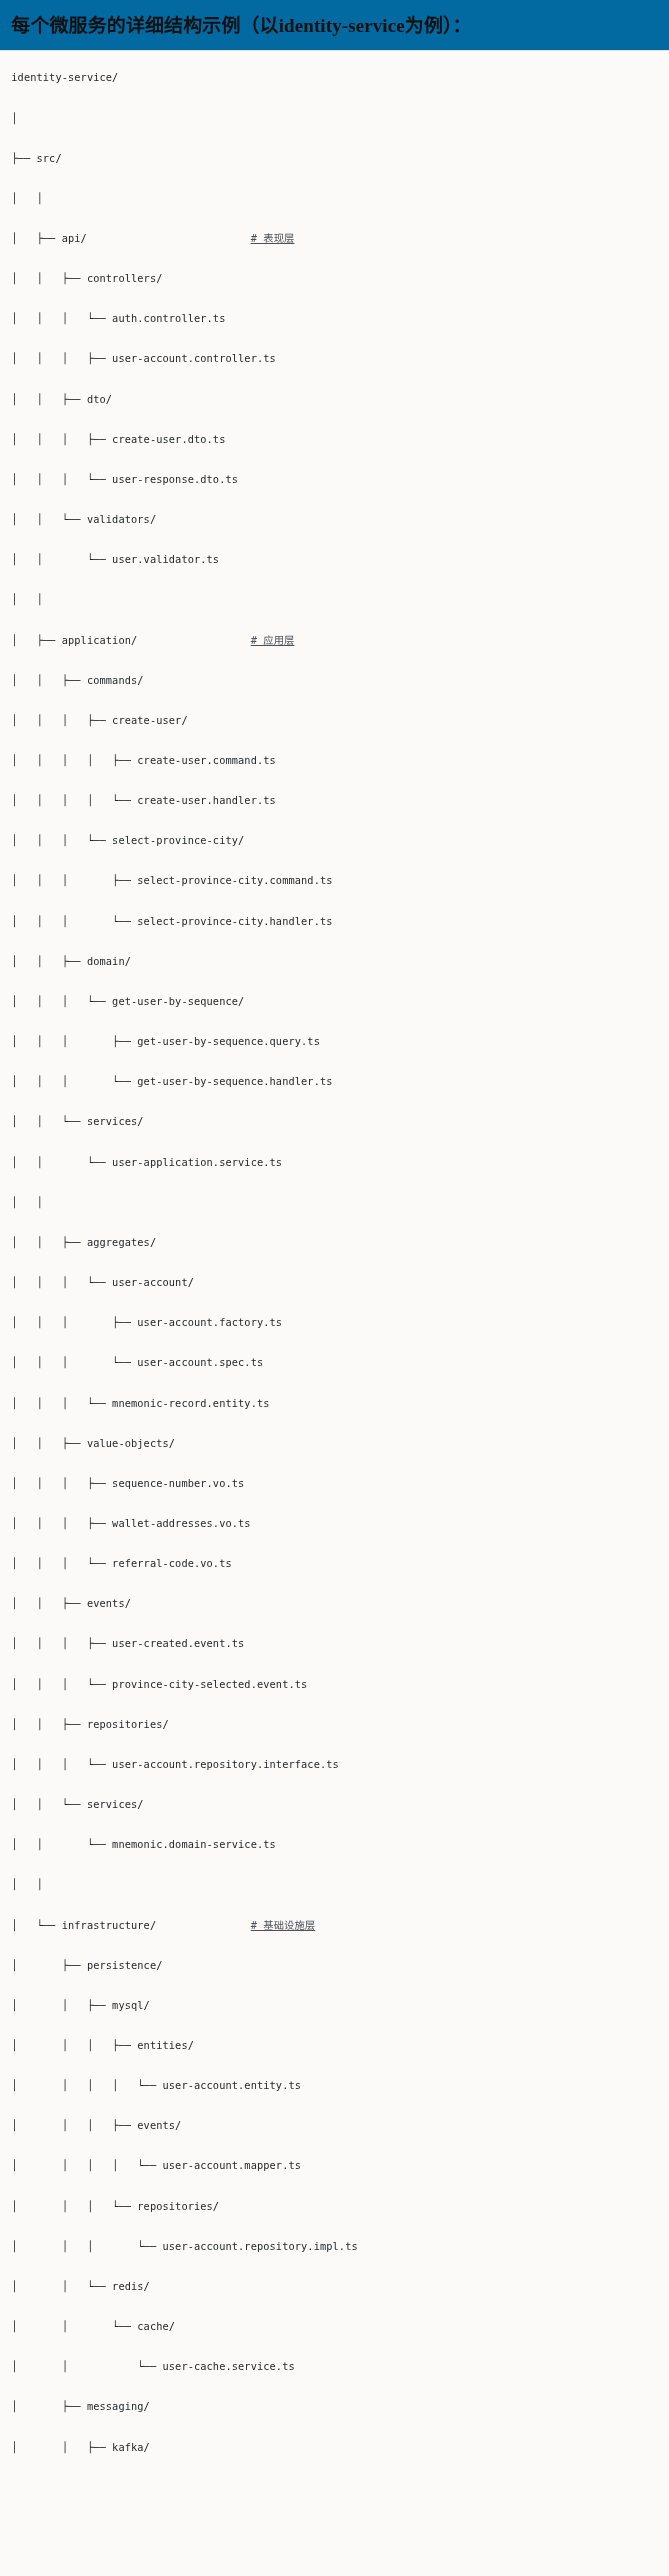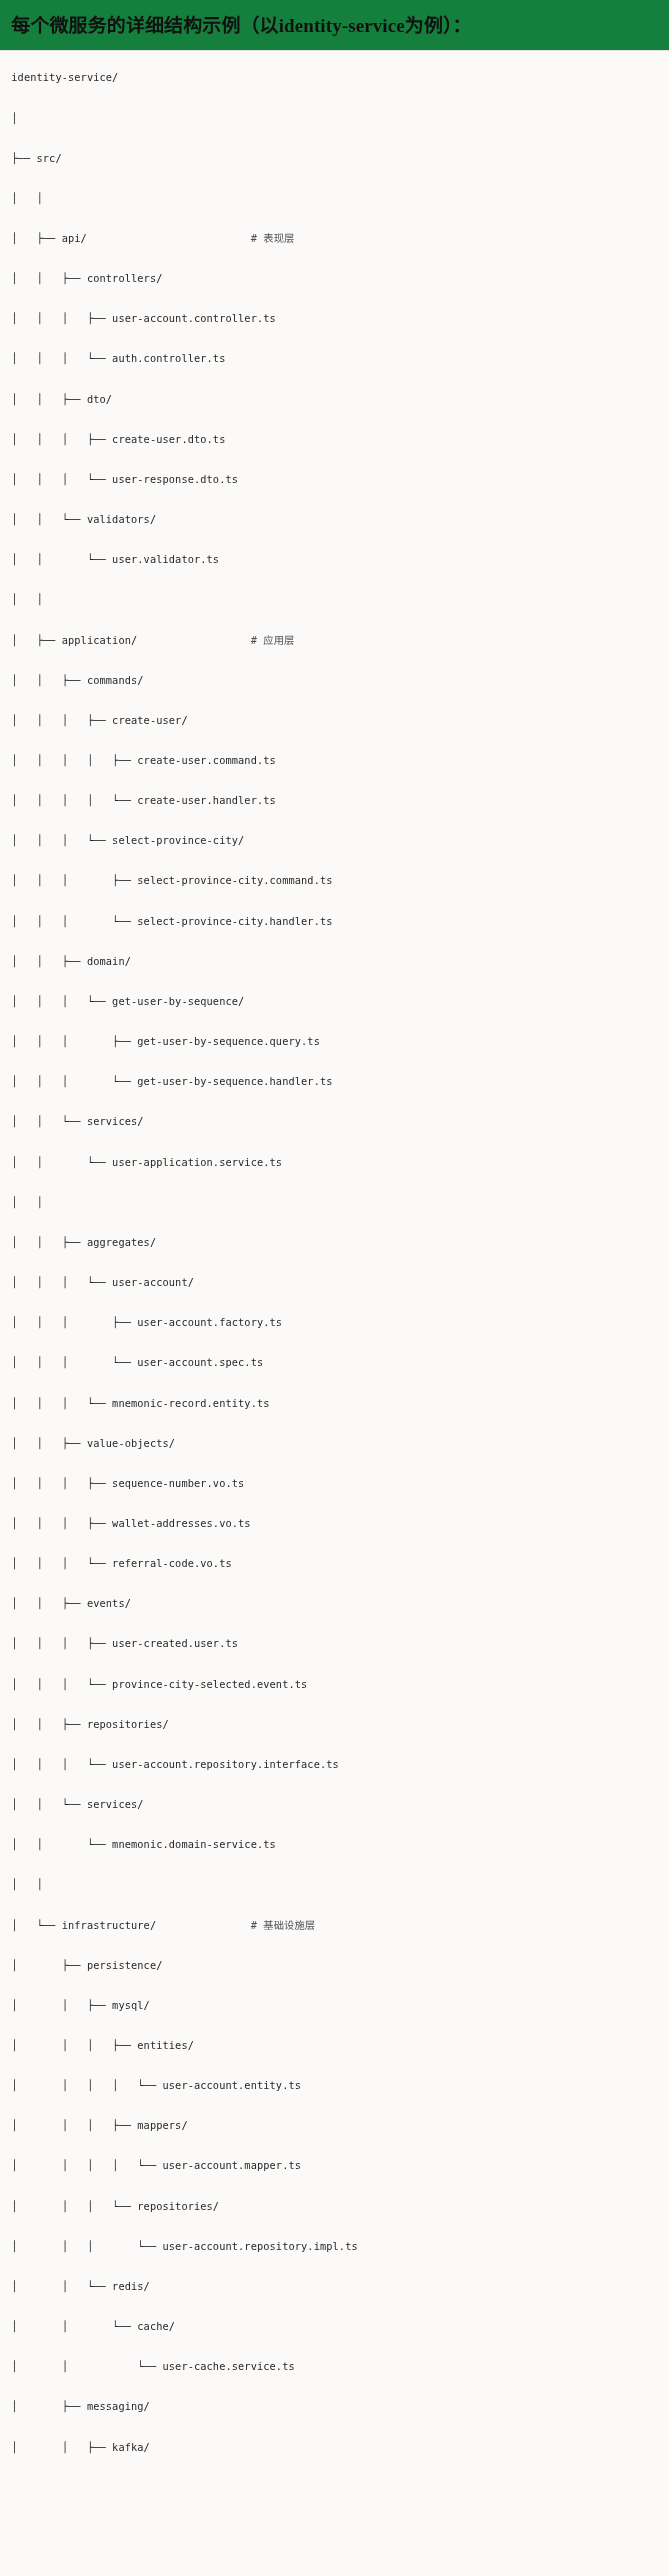--- a/index.html
+++ b/index.html
@@ -10,21 +10,21 @@
   body {
     width: 669px;
     background: #fdfdfc;
     font-family: "Liberation Sans", "DejaVu Sans", sans-serif;
     color: #1c1c1c;
     -webkit-font-smoothing: antialiased;
   }
 
   
   .doc-header {
-    background: #15803d;
+    background: #0369a1;
     border-bottom: 0.6px solid #e3e3df;
     padding: 13.8px 11.3px 12.5px 11.3px;
     box-sizing: border-box;
   }
   .doc-title {
     margin: 0;
     font-size: 19px;
     line-height: 1.25;
     font-weight: bold;
     font-family: "Liberation Serif", "DejaVu Serif", serif;
@@ -47,38 +47,39 @@
     color: #25282b;
     white-space: pre;
     letter-spacing: 0.1px;
   }
   .tree-row {
     display: block;
     white-space: pre;
   }
   .tree-comment {
     color: #4e5258;
+    text-decoration: underline;
   }
 </style>
 </head>
 <body>
 
 <header class="doc-header">
   <h1 class="doc-title">每个微服务的详细结构示例（以identity-service为例）：</h1>
 </header>
 
 <section class="tree-block">
   <pre class="tree-pre" id="tree-pre"><span class="tree-row">identity-service/</span>
 <span class="tree-row">│</span>
 <span class="tree-row">├── src/</span>
 <span class="tree-row">│   │</span>
 <span class="tree-row"><span>│   ├── api/                          </span><span class="tree-comment"># 表现层</span></span>
 <span class="tree-row">│   │   ├── controllers/</span>
+<span class="tree-row">│   │   │   └── auth.controller.ts</span>
 <span class="tree-row">│   │   │   ├── user-account.controller.ts</span>
-<span class="tree-row">│   │   │   └── auth.controller.ts</span>
 <span class="tree-row">│   │   ├── dto/</span>
 <span class="tree-row">│   │   │   ├── create-user.dto.ts</span>
 <span class="tree-row">│   │   │   └── user-response.dto.ts</span>
 <span class="tree-row">│   │   └── validators/</span>
 <span class="tree-row">│   │       └── user.validator.ts</span>
 <span class="tree-row">│   │</span>
 <span class="tree-row"><span>│   ├── application/                  </span><span class="tree-comment"># 应用层</span></span>
 <span class="tree-row">│   │   ├── commands/</span>
 <span class="tree-row">│   │   │   ├── create-user/</span>
 <span class="tree-row">│   │   │   │   ├── create-user.command.ts</span>
@@ -96,33 +97,33 @@
 <span class="tree-row">│   │   ├── aggregates/</span>
 <span class="tree-row">│   │   │   └── user-account/</span>
 <span class="tree-row">│   │   │       ├── user-account.factory.ts</span>
 <span class="tree-row">│   │   │       └── user-account.spec.ts</span>
 <span class="tree-row">│   │   │   └── mnemonic-record.entity.ts</span>
 <span class="tree-row">│   │   ├── value-objects/</span>
 <span class="tree-row">│   │   │   ├── sequence-number.vo.ts</span>
 <span class="tree-row">│   │   │   ├── wallet-addresses.vo.ts</span>
 <span class="tree-row">│   │   │   └── referral-code.vo.ts</span>
 <span class="tree-row">│   │   ├── events/</span>
-<span class="tree-row">│   │   │   ├── user-created.user.ts</span>
+<span class="tree-row">│   │   │   ├── user-created.event.ts</span>
 <span class="tree-row">│   │   │   └── province-city-selected.event.ts</span>
 <span class="tree-row">│   │   ├── repositories/</span>
 <span class="tree-row">│   │   │   └── user-account.repository.interface.ts</span>
 <span class="tree-row">│   │   └── services/</span>
 <span class="tree-row">│   │       └── mnemonic.domain-service.ts</span>
 <span class="tree-row">│   │</span>
 <span class="tree-row"><span>│   └── infrastructure/               </span><span class="tree-comment"># 基础设施层</span></span>
 <span class="tree-row">│       ├── persistence/</span>
 <span class="tree-row">│       │   ├── mysql/</span>
 <span class="tree-row">│       │   │   ├── entities/</span>
 <span class="tree-row">│       │   │   │   └── user-account.entity.ts</span>
-<span class="tree-row">│       │   │   ├── mappers/</span>
+<span class="tree-row">│       │   │   ├── events/</span>
 <span class="tree-row">│       │   │   │   └── user-account.mapper.ts</span>
 <span class="tree-row">│       │   │   └── repositories/</span>
 <span class="tree-row">│       │   │       └── user-account.repository.impl.ts</span>
 <span class="tree-row">│       │   └── redis/</span>
 <span class="tree-row">│       │       └── cache/</span>
 <span class="tree-row">│       │           └── user-cache.service.ts</span>
 <span class="tree-row">│       ├── messaging/</span>
 <span class="tree-row">│       │   ├── kafka/</span>
 
 

